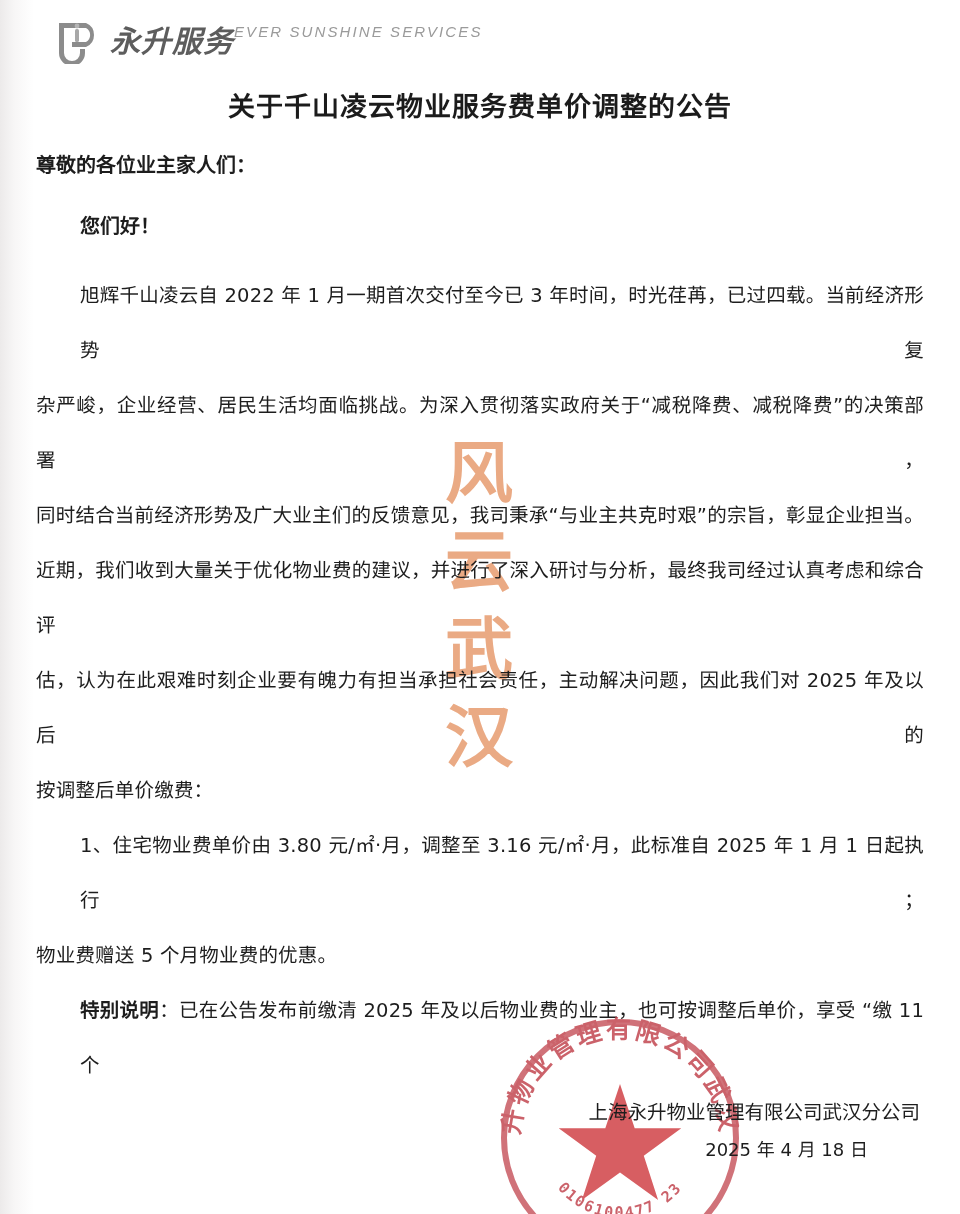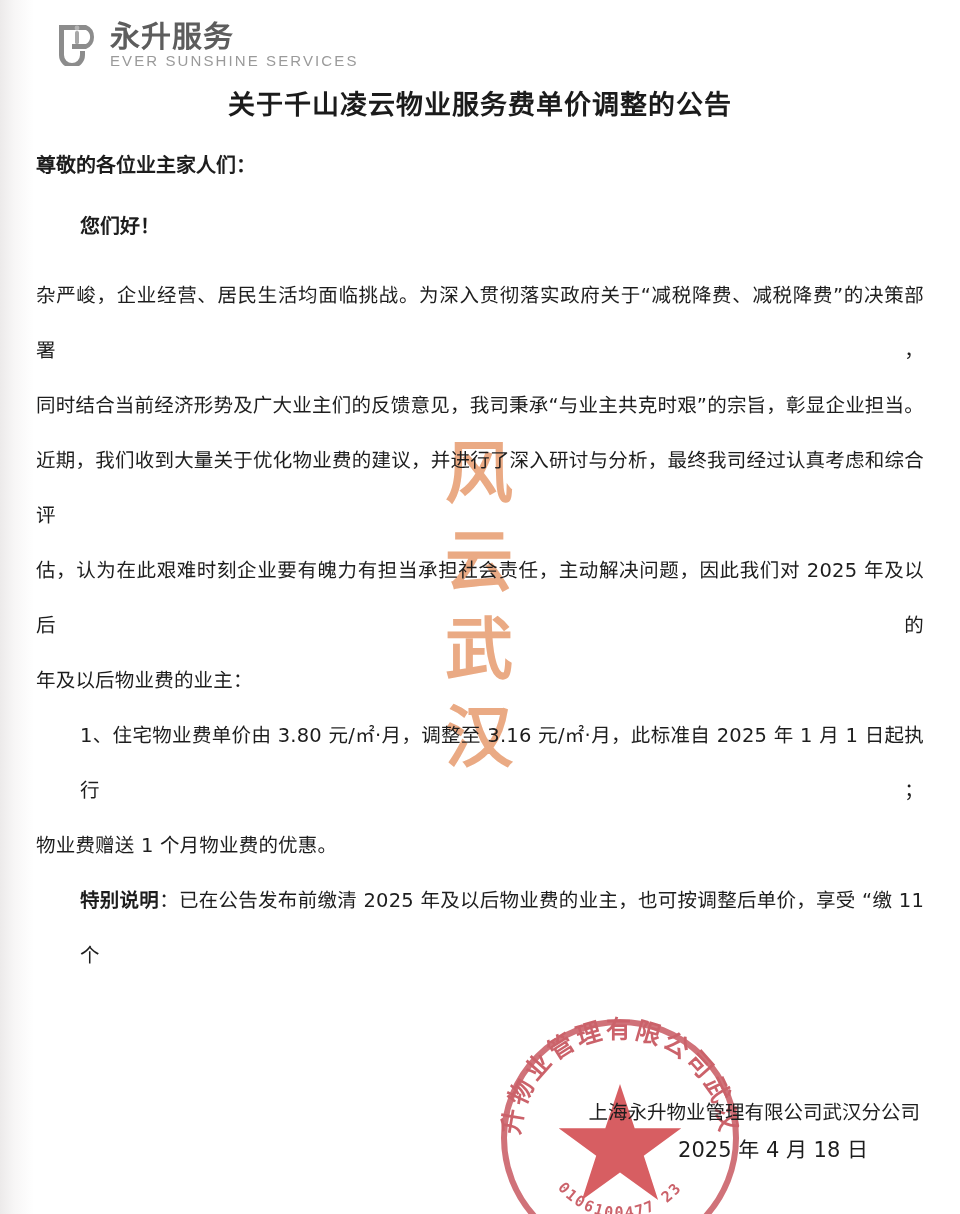--- a/index.html
+++ b/index.html
@@ -54,22 +54,23 @@
     position: absolute;
     left: 56px;
     top: 20px;
     display: flex;
     align-items: center;
     z-index: 3;
   }
   .logo-mark { width: 46px; height: 44px; margin-right: 8px; }
   .logo-text-wrap {
     display: flex;
-    flex-direction: column;
+    flex-direction: row;
     justify-content: space-between;
+    font-style: italic;
   }
   .logo-cn {
     font-size: 30px;
     line-height: 34px;
     font-weight: 700;
     color: #5d5d5d;
     letter-spacing: 1px;
     font-family: "DejaVu Sans", "Liberation Sans", sans-serif;
   }
   .logo-en {
@@ -86,21 +87,21 @@
     left: 0;
     top: 88px;
     width: 960px;
     text-align: center;
     font-size: 27px;
     line-height: 38px;
     font-weight: 700;
     color: #1b1b1b;
     letter-spacing: 1px;
     z-index: 3;
-    font-family: Liberation Mono, monospace;
+    font-family: Liberation Sans, sans-serif;
   }
 
   
   .body-area {
     position: absolute;
     left: 36px;
     top: 140px;
     width: 888px;
     z-index: 2;
     color: #1d1d1d;
@@ -138,21 +139,21 @@
     position: absolute;
     right: 40px;
     top: 1096px;
     width: 420px;
     text-align: right;
     z-index: 3;
     color: #1d1d1d;
     font-family: "DejaVu Sans", "Liberation Sans", sans-serif;
   }
   .sign-company { font-size: 19.5px; line-height: 34px; }
-  .sign-date { font-size: 21px; line-height: 40px; padding-right: 52px; }
+  .sign-date { font-size: 18px; line-height: 40px; padding-right: 52px; }
 
   
   .seal {
     position: absolute;
     left: 494px;
     top: 1012px;
     width: 252px;
     height: 252px;
     z-index: 2;
     opacity: 0.82;
@@ -188,29 +189,30 @@
   <div class="body-area">
 
     <div class="salute"><span>尊敬的各位业主家人们：</span></div>
 
     <div class="spacer-8"></div>
 
     <div class="salute-2">您们好！</div>
 
     <div class="spacer-14"></div>
 
+    <div class="line just indent">旭辉千山凌云自 2022 年 1 月一期首次交付至今已 3 年时间，时光荏苒，已过四载。当前经济形势复</div>
     <div class="line just">杂严峻，企业经营、居民生活均面临挑战。为深入贯彻落实政府关于“减税降费、减税降费”的决策部署，</div>
     <div class="line just">同时结合当前经济形势及广大业主们的反馈意见，我司秉承“与业主共克时艰”的宗旨，彰显企业担当。</div>
     <div class="line just">近期，我们收到大量关于优化物业费的建议，并进行了深入研讨与分析，最终我司经过认真考虑和综合评</div>
     <div class="line just">估，认为在此艰难时刻企业要有魄力有担当承担社会责任，主动解决问题，因此我们对 2025 年及以后的</div>
-    <div class="line nojust">年及以后物业费的业主：</div>
+    <div class="line nojust">按调整后单价缴费：</div>
 
     <div class="line just indent">1、住宅物业费单价由 3.80 元/㎡·月，调整至 3.16 元/㎡·月，此标准自 2025 年 1 月 1 日起执行；</div>
 
-    <div class="line nojust">物业费赠送 1 个月物业费的优惠。</div>
+    <div class="line nojust">物业费赠送 5 个月物业费的优惠。</div>
 
     <div class="line just indent"><span class="bold">特别说明</span><span>：已在公告发布前缴清 2025 年及以后物业费的业主，也可按调整后单价，享受 “缴 11 个</span></div>
 
   </div>
 
   <svg class="seal" viewBox="0 0 252 252">
     <defs>
       <path id="arcTop" d="M 26 126 A 100 100 0 0 1 226 126" fill="none"></path>
       <path id="arcBottom" d="M 46 126 A 80 80 0 0 0 206 126" fill="none"></path>
     </defs>

